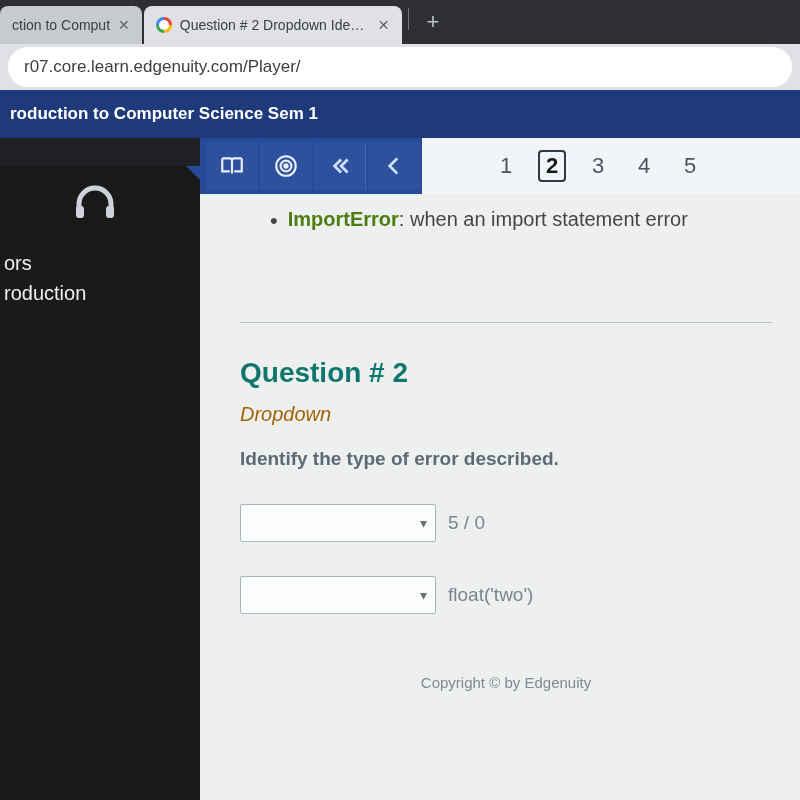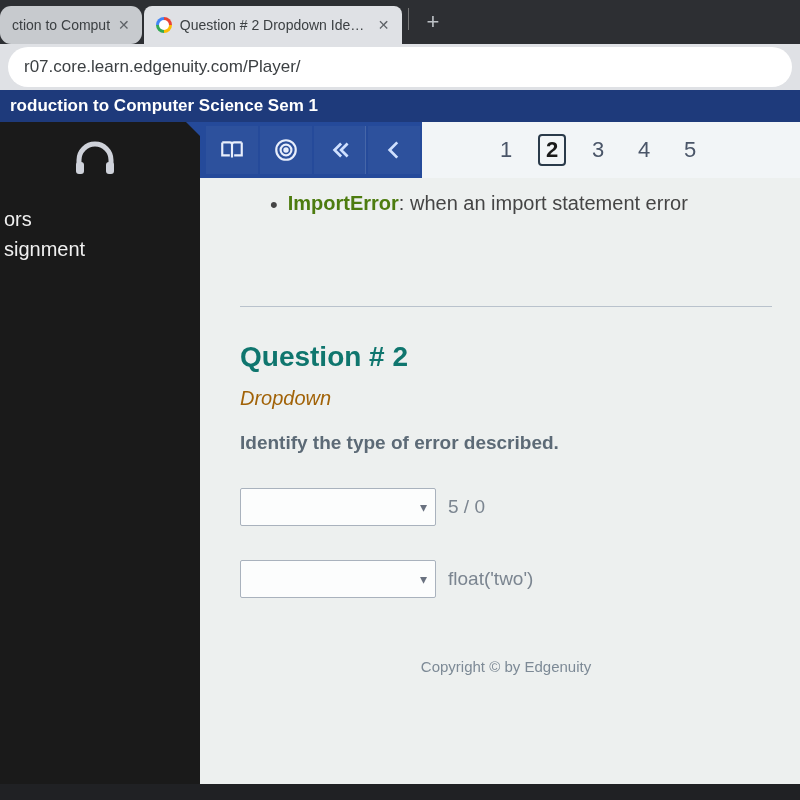--- a/index.html
+++ b/index.html
@@ -21,21 +21,21 @@
     padding: 0 12px;
     margin-right: 2px;
     border-top-left-radius: 8px;
     border-top-right-radius: 8px;
     font-size: 14px;
     color: #3c4043;
     gap: 8px;
     min-width: 0;
   }
   .tab.active { background: #dfe1e5; }
-  .tab.inactive { background: #c7cace; border-radius: 11px; }
+  .tab.inactive { background: #c7cace; }
   .tab .title { white-space: nowrap; overflow: hidden; text-overflow: ellipsis; max-width: 190px; color:#3c4043; }
   .tab .close { font-size: 14px; color:#5f6368; }
   .favicon { width: 16px; height:16px; display:flex; align-items:center; justify-content:center; font-size:12px; }
   .g-icon {
     width:16px; height:16px; border-radius:50%;
     background: conic-gradient(#ea4335 0 90deg,#fbbc05 90deg 180deg,#34a853 180deg 270deg,#4285f4 270deg 360deg);
     position:relative;
   }
   .g-icon::after{content:"";position:absolute;inset:3px;background:#fff;border-radius:50%;}
   .newtab { color:#bdc1c6; font-size:22px; padding:0 14px; align-self:center; }
@@ -47,40 +47,41 @@
     display:flex; align-items:center;
     padding: 6px 8px;
   }
   .omnibox {
     flex:1; background:#fff; border-radius: 20px; height:40px;
     display:flex; align-items:center; padding:0 16px; color:#3c4043; font-size:17px;
   }
 
   
   .app-header {
-    height: 32px;
+    height: 48px;
     background: #1e3a7b;
     color:#fff;
     display:flex; align-items:center;
     padding-left: 10px;
     font-size: 17px;
     font-weight: 600;
   }
 
   
   .work {
     display:flex;
     height: calc(800px - 44px - 46px - 48px);
   }
   .sidebar {
     width: 200px;
     background: #1a1a1a;
     color:#e6e8ef;
     padding: 18px 10px 0 0;
     position:relative;
+    margin-top:28px;
   }
   .audio-icon {
     display:block;
     width:44px;height:36px;
     margin: 0 auto 28px auto;
   }
   .audio-icon .arc{ stroke:#cfd2da; fill:none; stroke-width:5; }
   .audio-icon .cup{ fill:#cfd2da;}
   .side-text { font-size:20px; color:#f0f0f0; line-height:1.5; padding-left:4px;}
   .side-corner{
@@ -165,21 +166,21 @@
 <div class="work">
 
   <div class="sidebar">
     <div class="side-corner"></div>
     <svg class="audio-icon" viewBox="0 0 44 36">
       <path class="arc" d="M6 26 V20 a16 16 0 0 1 32 0 V26"></path>
       <rect class="cup" x="3" y="22" width="8" height="12" rx="3"></rect>
       <rect class="cup" x="33" y="22" width="8" height="12" rx="3"></rect>
     </svg>
     <div class="side-text">ors</div>
-    <div class="side-text">signment</div>
+    <div class="side-text">roduction</div>
   </div>
 
   <div class="content-col">
 
     <div class="toolbar">
       <div class="tool">
         <svg class="ico" viewBox="0 0 24 24" fill="none" stroke-width="2">
           <path d="M3 5 h7 a2 2 0 0 1 2 2 v12 M21 5 h-7 a2 2 0 0 0 -2 2 v12" stroke="#e8eefc"></path>
           <path d="M3 5 v12 h7 M21 5 v12 h-7" stroke="#e8eefc"></path>
         </svg>

